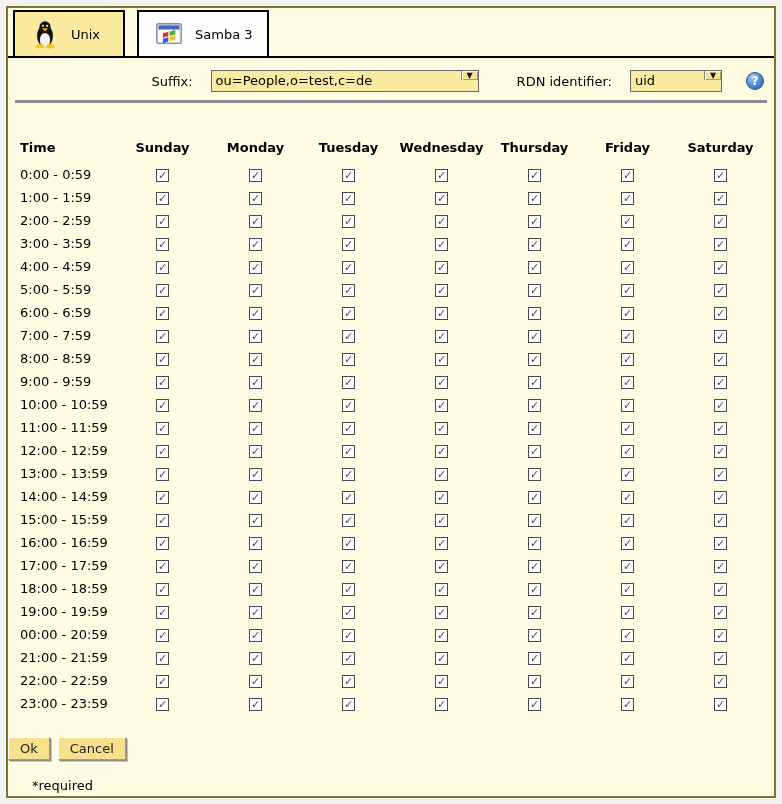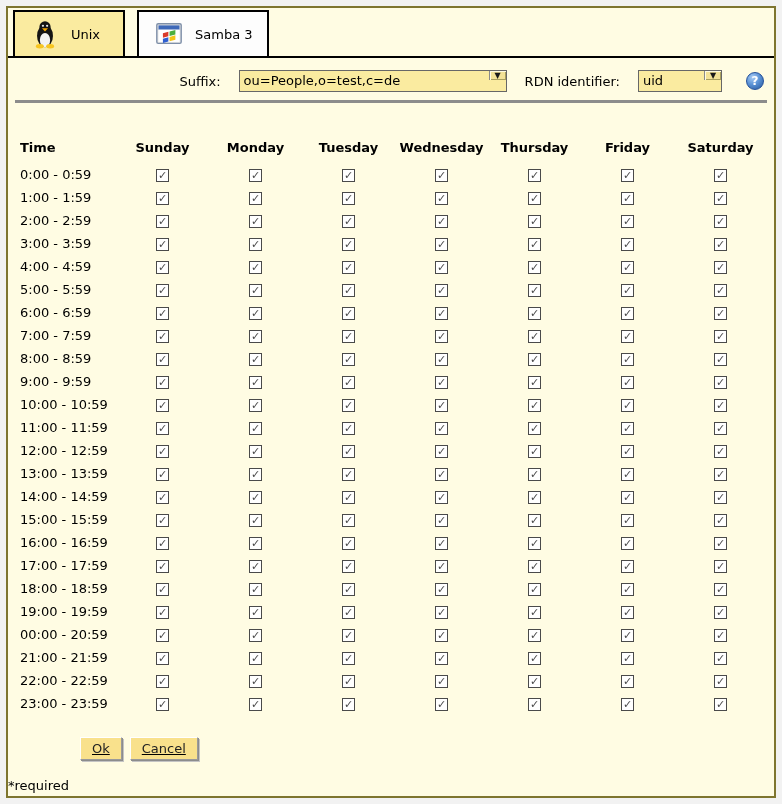--- a/index.html
+++ b/index.html
@@ -29,30 +29,30 @@
   }
   .tab.active{background:var(--active-tab-bg);}
   .ticon{display:inline-flex;width:32px;height:32px;align-items:center;justify-content:center;}
   .tlabel{font-size:13px;}
   
   .formrow{
     display:flex;align-items:center;justify-content:flex-end;
     gap:18px;padding:12px 10px 8px 10px;
   }
   .flabel{white-space:nowrap;}
-  .flabel.rdn{}
+  .flabel.rdn{margin-left:20px;}
   .select{
     display:flex;align-items:flex-start;height:22px;background:var(--control-bg);
     border:1px solid #676767;cursor:pointer;
   }
   .select .selval{
     flex:1;padding:2px 4px 0 4px;white-space:nowrap;overflow:hidden;font-size:13px;
   }
   .select.suffix{width:268px;}
-  .select.rdnsel{width:84px;}
+  .select.rdnsel{width:92px;}
   .selarrow{
     width:17px;display:flex;align-items:center;justify-content:center;
     border-left:1px solid #8A8A8A;background:#F3E296;color:#1a1a1a;
     font-size:8px;box-shadow:inset 1px 1px 0 #FFFBE0, inset -1px -1px 0 #A89F5E;
   }
   .help{
     width:18px;height:18px;margin-left:6px;border-radius:50%;
     background:radial-gradient(circle at 35% 28%, #A9CCF4, #5C93D6 45%, #2A5CA0 95%);
     border:1px solid #24509A;color:#FFF;font-size:12px;font-weight:bold;
     display:flex;align-items:center;justify-content:center;cursor:pointer;
@@ -64,28 +64,28 @@
   .srow.header{height:24px;margin-bottom:4px;}
   .tcol{width:96px;font-size:13px;}
   .dcol{width:93px;text-align:center;}
   .hd{font-weight:bold;}
   .cb{
     display:inline-block;width:13px;height:13px;background:#FFFFFF;
     border:1px solid #4A4A4A;color:#4A4A4A;font-size:11px;line-height:12px;
     text-align:center;vertical-align:middle;cursor:pointer;overflow:hidden;
   }
   
-  .btnrow{display:flex;gap:8px;margin-top:22px;padding-left:72px;text-decoration:underline;}
+  .btnrow{display:flex;gap:8px;margin-top:22px;}
   .btn{
     font-family:"DejaVu Sans","Liberation Sans",sans-serif;font-size:13px;color:#222;
     background:var(--button-bg);padding:3px 11px;cursor:pointer;
     border:1px solid #9A9A9A;border-top-color:#FFFFFF;border-left-color:#FFFFFF;
     box-shadow:1px 1px 0 #8C8C8C, 2px 2px 0 #C4C4C4;
   }
-  .required{margin:18px 0 0 0;font-size:13px;}
+  .required{margin:18px 0 0 24px;font-size:13px;}
 </style>
 </head>
 <body>
 
 <div class="panel">
 
   <div class="tabstrip">
     <div class="tab">
       <span class="ticon">
         <svg viewBox="0 0 32 32" width="30" height="30">

